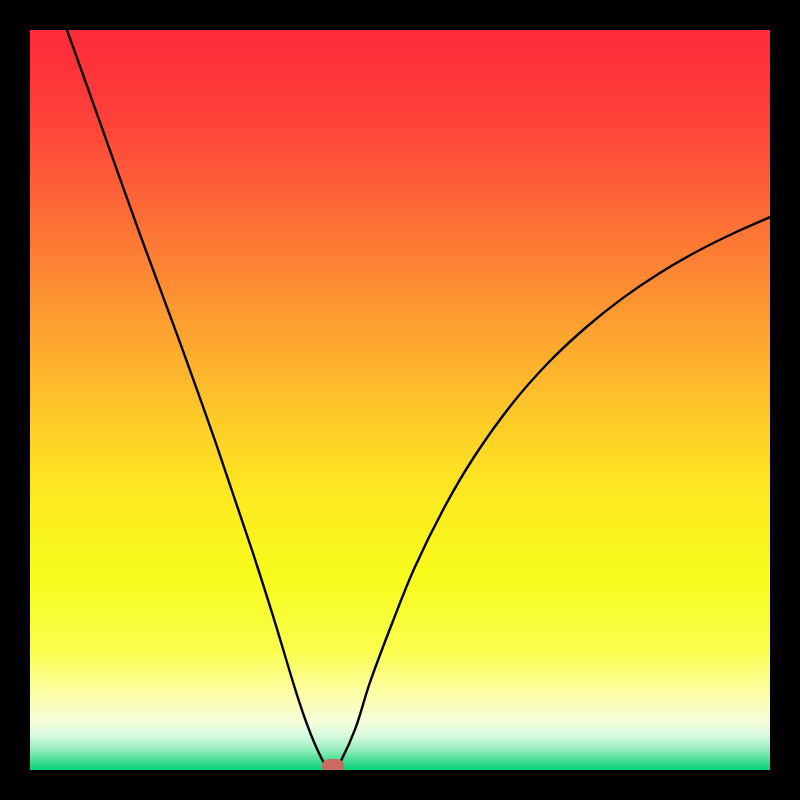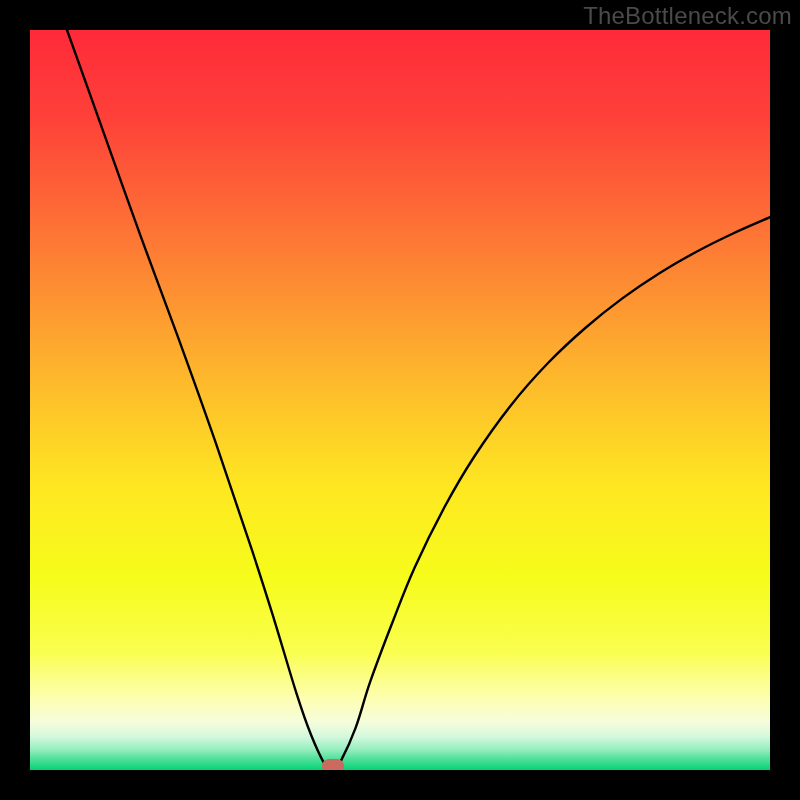--- a/index.html
+++ b/index.html
@@ -47,21 +47,20 @@
     height: 14px;
     border-radius: 7px;
     z-index: 3;
     transform: translate(-50%, -50%);
   }
 </style>
 </head>
 <body>
 
 <div class="frame">
-  <div class="watermark">TheBottleneck.com</div>
 
   <div class="plot">
     <svg id="plot-svg" viewBox="0 0 740 740" preserveAspectRatio="none">
       <defs>
         <linearGradient id="bg-grad" x1="0" y1="0" x2="0" y2="1">
             <stop offset="0%" stop-color="#fe2a3a"></stop>
             <stop offset="12%" stop-color="#fe4139"></stop>
             <stop offset="25%" stop-color="#fd6c36"></stop>
             <stop offset="38%" stop-color="#fd9931"></stop>
             <stop offset="50%" stop-color="#fdc22a"></stop>

